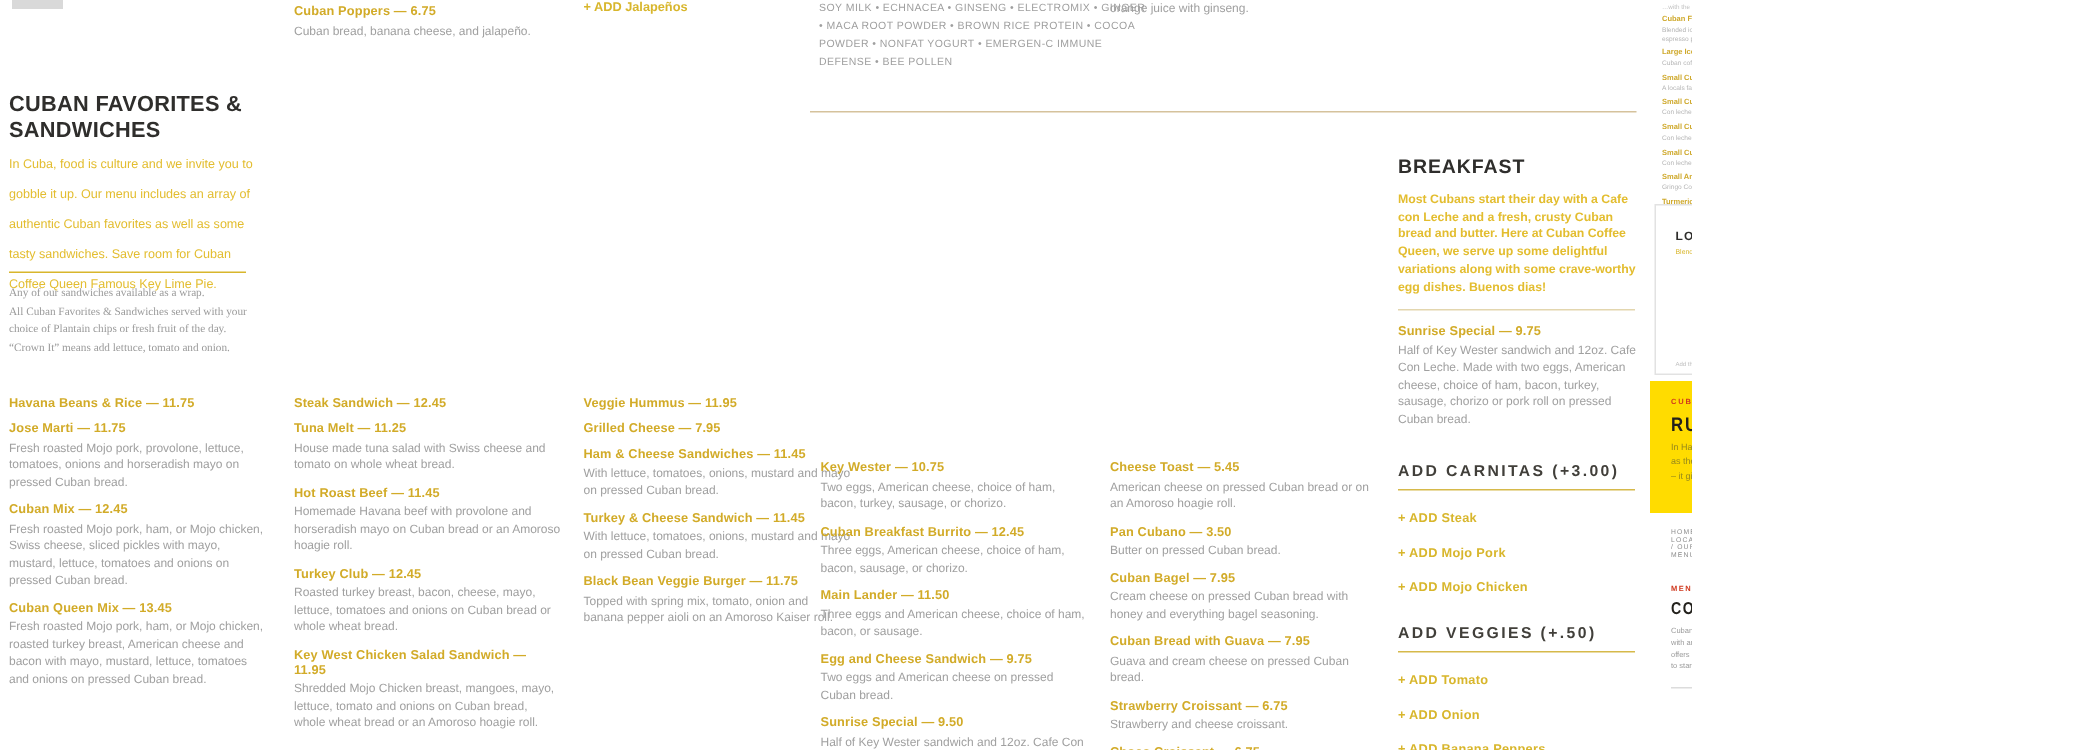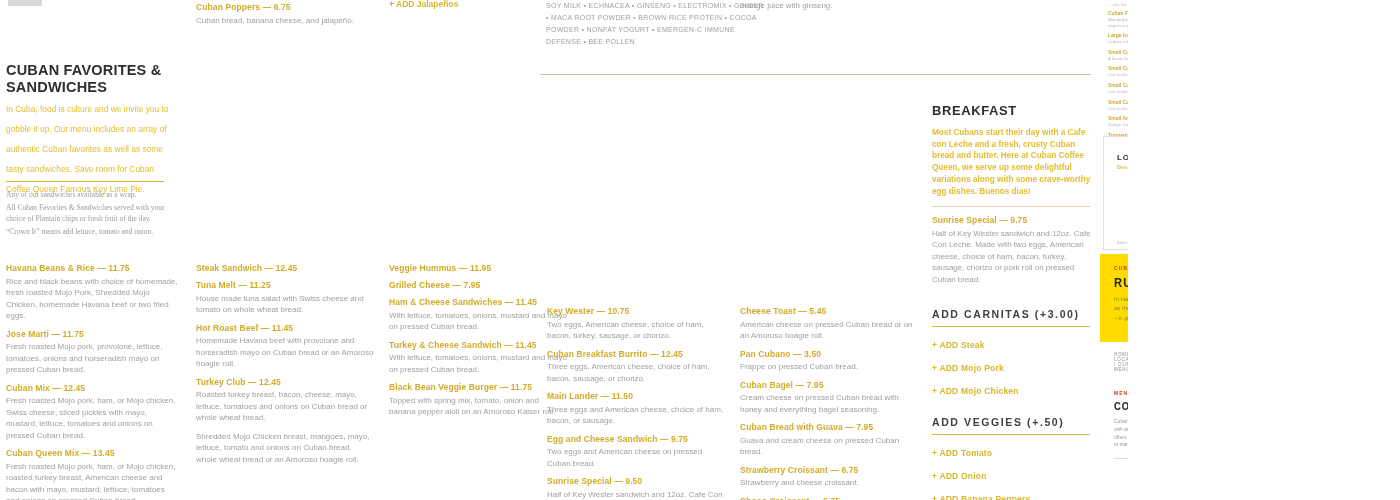--- a/index.html
+++ b/index.html
@@ -127,21 +127,20 @@
   <div class="abs fav-divider"></div>
   <div class="abs fav-notes">
     <div>Any of our sandwiches available as a wrap.</div>
     <div>All Cuban Favorites &amp; Sandwiches served with your choice of Plantain chips or fresh fruit of the day.</div>
     <div>“Crown It” means add lettuce, tomato and onion.</div>
   </div>
 
   <div class="abs c-fav1">
     <div class="item">
       <h4>Havana Beans &amp; Rice — 11.75</h4>
-      <p>Rice and black beans with choice of homemade, fresh roasted Mojo Pork, Shredded Mojo Chicken, homemade Havana beef or two fried eggs.</p>
       </div>
     <div class="item">
       <h4>Jose Marti — 11.75</h4>
       <p>Fresh roasted Mojo pork, provolone, lettuce, tomatoes, onions and horseradish mayo on pressed Cuban bread.</p>
       </div>
     <div class="item">
       <h4>Cuban Mix — 12.45</h4>
       <p>Fresh roasted Mojo pork, ham, or Mojo chicken, Swiss cheese, sliced pickles with mayo, mustard, lettuce, tomatoes and onions on pressed Cuban bread.</p>
       </div>
     <div class="item">
@@ -161,20 +160,21 @@
       </div>
     <div class="item">
       <h4>Hot Roast Beef — 11.45</h4>
       <p>Homemade Havana beef with provolone and horseradish mayo on Cuban bread or an Amoroso hoagie roll.</p>
       </div>
     <div class="item">
       <h4>Turkey Club — 12.45</h4>
       <p>Roasted turkey breast, bacon, cheese, mayo, lettuce, tomatoes and onions on Cuban bread or whole wheat bread.</p>
       </div>
     <div class="item">
+      <h4>Key West Chicken Salad Sandwich — 11.95</h4>
       <p>Shredded Mojo Chicken breast, mangoes, mayo, lettuce, tomato and onions on Cuban bread, whole wheat bread or an Amoroso hoagie roll.</p>
       </div>
 
   </div>
 
   <div class="abs c-fav3">
     <div class="item">
       <h4>Veggie Hummus — 11.95</h4>
       </div>
     <div class="item">
@@ -227,21 +227,21 @@
       </div>
   </div>
 
   <div class="abs c-bk2">
     <div class="item">
       <h4>Cheese Toast — 5.45</h4>
       <p>American cheese on pressed Cuban bread or on an Amoroso hoagie roll.</p>
       </div>
     <div class="item">
       <h4>Pan Cubano — 3.50</h4>
-      <p>Frappe on pressed Cuban bread.</p>
+      <p>Butter on pressed Cuban bread.</p>
       </div>
     <div class="item">
       <h4>Cuban Bagel — 7.95</h4>
       <p>Cream cheese on pressed Cuban bread with honey and everything bagel seasoning.</p>
       </div>
     <div class="item">
       <h4>Cuban Bread with Guava — 7.95</h4>
       <p>Guava and cream cheese on pressed Cuban bread.</p>
       </div>
     <div class="item">

